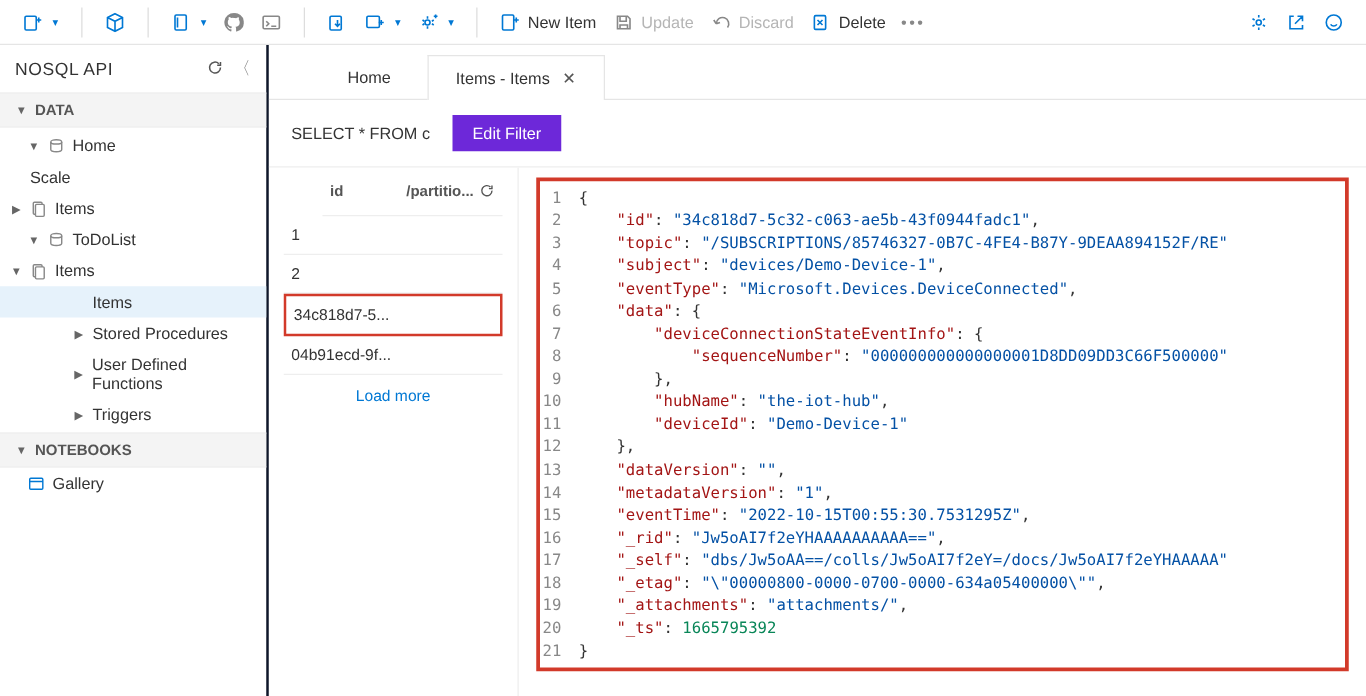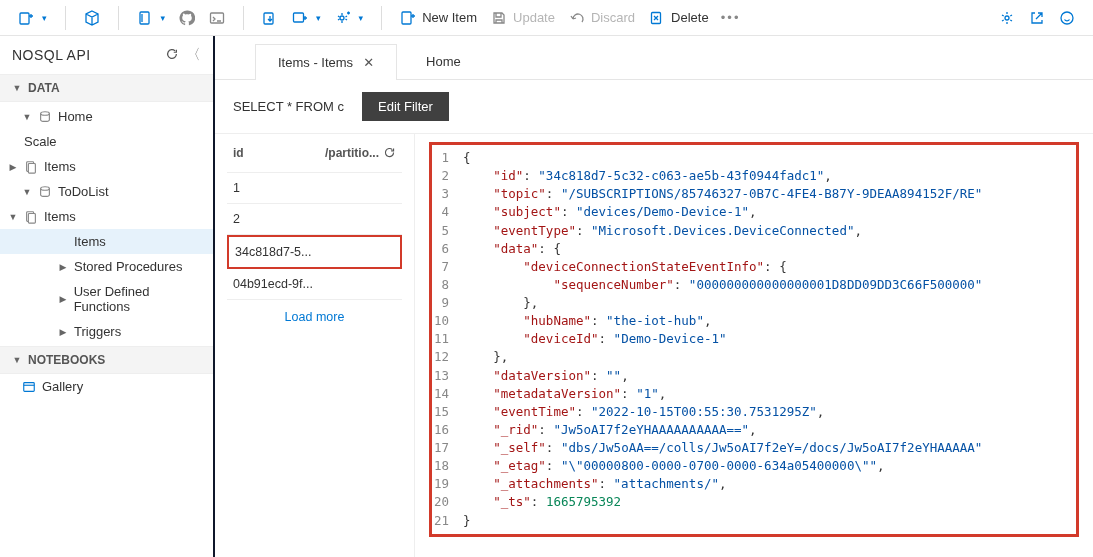--- a/index.html
+++ b/index.html
@@ -68,26 +68,26 @@
   .tab {
     height:36px; padding:0 22px; display:flex; align-items:center; gap:10px;
     font-size:13px; color:#333; border:1px solid transparent; border-bottom:none;
     cursor:pointer; user-select:none;
   }
   .tab.active { border-color:#e5e5e5; background:#fff; position:relative; top:1px; }
   .tab .close { font-size:13px; color:#555; }
   .filterbar { display:flex; align-items:center; gap:18px; padding:12px 18px; }
   .filterbar .query { color:#333; font-size:13px; }
   .editfilter-btn {
-    background:#404040; color:#fff; border:none;
+    background:#6d28d9; color:#fff; border:none;
     padding:7px 16px; font-size:13px; cursor:pointer;
   }
   .split { display:flex; flex:1; overflow:hidden; border-top:1px solid #eee; }
   .itemlist { width:200px; border-right:1px solid #eee; padding:0 12px; }
-  .list-head { display:flex; justify-content:space-between; font-size:12px; color:#555; font-weight:600; padding:12px 6px 10px; border-bottom:1px solid #eee;}
+  .list-head { display:flex; justify-content:space-between; font-size:12px; color:#555; font-weight:600; padding:12px 6px 10px; border-bottom:1px solid #eee;margin-left:31px;}
   .list-head .rh { display:flex; gap:4px; }
   .list-row { padding:8px 6px; border-bottom:1px solid #eee; font-size:12.5px; color:#333; cursor:pointer; }
   .list-row.sel { border:2px solid #d23a2a; }
   .loadmore { text-align:center; padding:10px 0; color:#0078d4; font-size:12.5px; cursor:pointer;}
   .editor-wrap { flex:1; padding:8px 14px 8px 14px; overflow:auto; }
   .editor {
     border:3px solid #d23a2a; padding:4px 6px 4px 2px; font-family:Consolas,Menlo,monospace;
     font-size:12.5px; line-height:1.45; display:flex; gap:8px; width:100%; overflow-x:hidden;
   }
   .gutter { text-align:right; color:#888; user-select:none; padding-right:6px;}
@@ -339,26 +339,26 @@
             <rect x="2" y="3" width="12" height="10" rx="1"></rect>
             <path d="M2 6h12"></path>
           </svg>
       </span>
       <span>Gallery</span>
     </div>
   </div>
 
   <div class="content">
     <div class="tabs">
+      <div class="tab">
+        <span>Home</span>
+      </div>
       <div class="tab active">
         <span>Items - Items</span>
         <span class="close">✕</span>
-      </div>
-      <div class="tab">
-        <span>Home</span>
       </div>
     </div>
 
     <div class="filterbar">
       <span class="query">SELECT * FROM c</span>
       <button class="editfilter-btn">Edit Filter</button>
     </div>
 
     <div class="split">
       <div class="itemlist">

